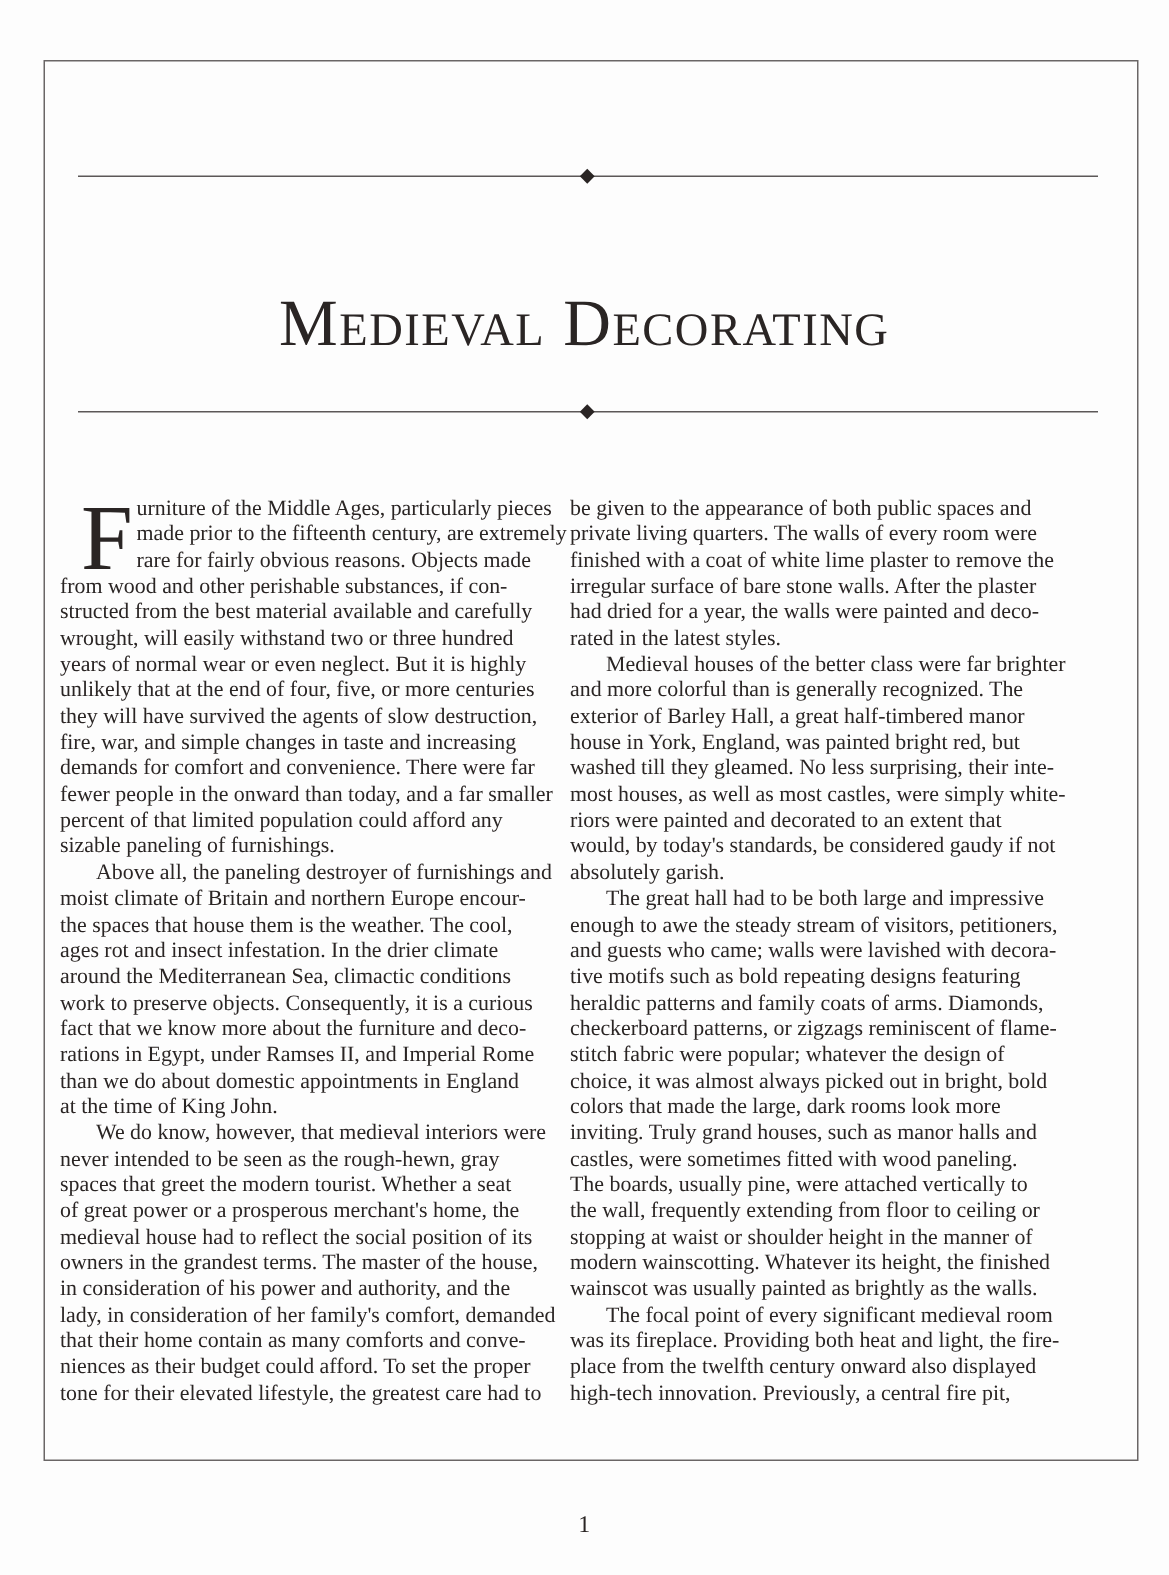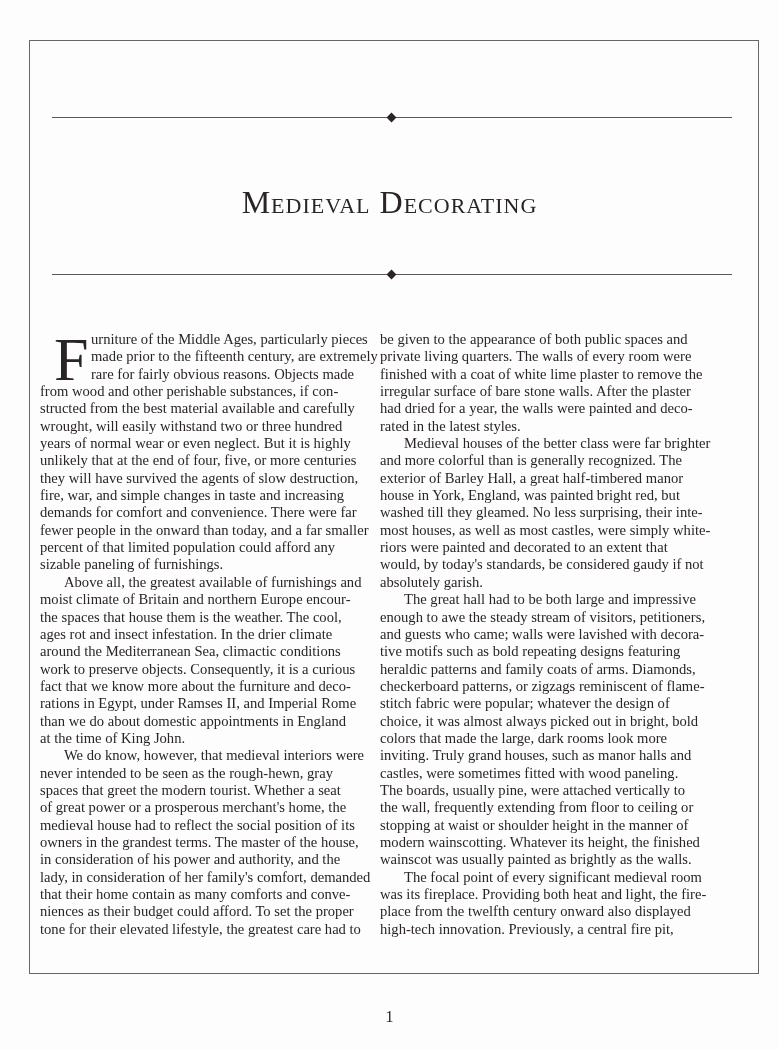--- a/index.html
+++ b/index.html
@@ -20,21 +20,21 @@
     .rule-bottom { top: 274px; }
     .diamond {
       position: absolute; width: 7px; height: 7px; background: #2a2524;
       transform: rotate(45deg); left: 388px;
     }
     .diamond-top { top: 114px; }
     .diamond-bottom { top: 271px; }
     .title {
       position: absolute; left: 0; width: 779px; top: 165px; text-align: center;
       font-family: "Liberation Serif", "DejaVu Serif", serif;
-      font-size: 32px; font-variant: small-caps; letter-spacing: 1px;
+      font-size: 44px; font-variant: small-caps; letter-spacing: 1px;
       color: #2a2524; line-height: 1;
       font-weight: normal;
     }
     .col {
       position: absolute; top: 331px; font-size: 14.6px; line-height: 17.35px;
       color: #2a2524;
     }
     .col-left { left: 40px; width: 340px; }
     .col-right { left: 380px; width: 335px; }
     .line { white-space: nowrap; display: block; height: 17.35px; }
@@ -74,21 +74,21 @@
     <span class="line">structed from the best material available and carefully</span>
     <span class="line">wrought, will easily withstand two or three hundred</span>
     <span class="line">years of normal wear or even neglect. But it is highly</span>
     <span class="line">unlikely that at the end of four, five, or more centuries</span>
     <span class="line">they will have survived the agents of slow destruction,</span>
     <span class="line">fire, war, and simple changes in taste and increasing</span>
     <span class="line">demands for comfort and convenience. There were far</span>
     <span class="line">fewer people in the onward than today, and a far smaller</span>
     <span class="line">percent of that limited population could afford any</span>
     <span class="line">sizable paneling of furnishings.</span>
-    <span class="line indent">Above all, the greatest available of furnishings and</span>
+    <span class="line indent">Above all, the paneling destroyer of furnishings and</span>
     <span class="line">moist climate of Britain and northern Europe encour-</span>
     <span class="line">the spaces that house them is the weather. The cool,</span>
     <span class="line">ages rot and insect infestation. In the drier climate</span>
     <span class="line">around the Mediterranean Sea, climactic conditions</span>
     <span class="line">work to preserve objects. Consequently, it is a curious</span>
     <span class="line">fact that we know more about the furniture and deco-</span>
     <span class="line">rations in Egypt, under Ramses II, and Imperial Rome</span>
     <span class="line">than we do about domestic appointments in England</span>
     <span class="line">at the time of King John.</span>
     <span class="line indent">We do know, however, that medieval interiors were</span>

